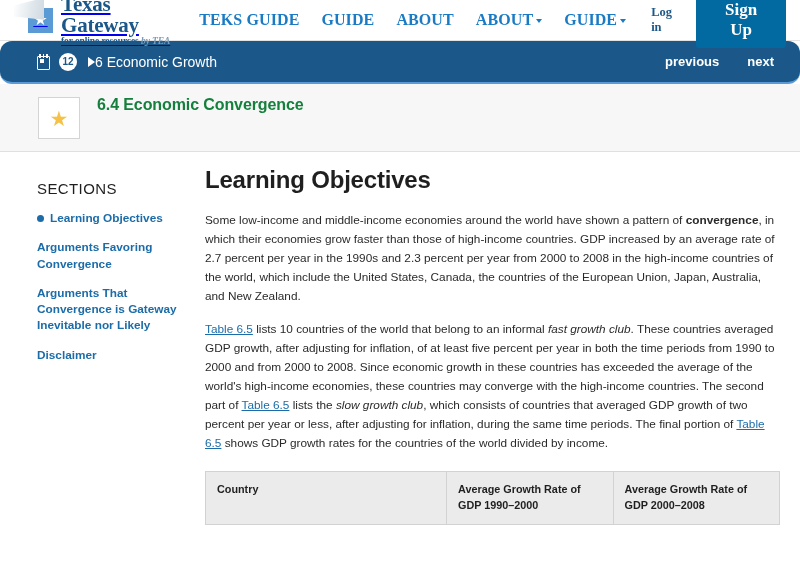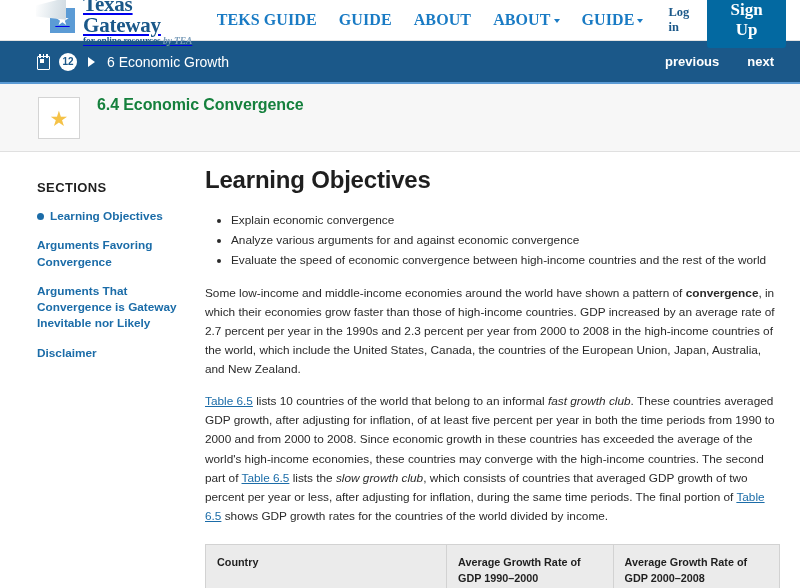--- a/index.html
+++ b/index.html
@@ -12,21 +12,20 @@
   }
 
   
   .top-header {
     position: relative;
     height: 41px;
     background: #ffffff;
     border-bottom: 1px solid #e3e3e3;
     display: flex;
     align-items: center;
-    padding-left: 22px;
   }
   .logo-wrap {
     display: flex;
     align-items: center;
     margin-left: 28px;
     position: relative;
   }
   .logo-ribbon {
     position: absolute;
     left: -14px;
@@ -106,20 +105,21 @@
   }
 
   
   .breadcrumb-bar {
     height: 43px;
     background: #1b5889;
     display: flex;
     align-items: center;
     padding: 0 26px 0 36px;
     border-bottom: 2px solid #5b9bd5;
+    border-radius: 12px;
   }
   .bc-book-icon { width: 14px; height: 16px; position: relative; flex: none; }
   .bc-book-icon .pg {
     position: absolute; left: 1px; top: 2px; right: 0; bottom: 0;
     border: 1.6px solid #ffffff; border-radius: 1px;
   }
   .bc-book-icon .pg:after {
     content: ""; position: absolute; left: 2px; top: 2px;
     width: 4px; height: 4px; background: #ffffff;
   }
@@ -138,21 +138,21 @@
   }
   .bc-arrow {
     margin-left: 11px;
     width: 0; height: 0;
     border-top: 5px solid transparent;
     border-bottom: 5px solid transparent;
     border-left: 7px solid #ffffff;
     flex: none;
   }
   .bc-title {
-    margin-left: 12px;
+    margin-left: 0;
     color: #ffffff;
     font-size: 14px;
   }
   .bc-actions { margin-left: auto; display: flex; align-items: center; gap: 28px; }
   .bc-action {
     color: #ffffff;
     font-size: 13px;
     font-weight: bold;
     text-decoration: none;
   }
@@ -184,22 +184,22 @@
   }
   .res-meta { display: flex; align-items: center; }
   .res-meta-item { font-size: 10.5px; color: #4a4a4a; }
   .res-meta-item b { color: #1f1f1f; }
   .res-meta-item.grade { margin-left: 120px; }
 
   
   .page-body { display: flex; padding-top: 14px; }
   .sidebar { width: 200px; flex: none; padding-left: 37px; padding-top: 14px; }
   .sidebar-heading {
-    font-size: 13px;
-    font-weight: bold;
+    font-size: 15px;
+    font-weight: normal;
     color: #1f1f1f;
     letter-spacing: 0.4px;
     margin-bottom: 13px;
   }
   .sidebar-item {
     font-size: 11.8px;
     font-weight: bold;
     color: #1b6ca8;
     text-decoration: none;
     display: block;
@@ -330,25 +330,20 @@
   <div class="sidebar">
     <div class="sidebar-heading">SECTIONS</div>
     <a class="sidebar-item active" href="#">Learning Objectives</a>
     <a class="sidebar-item" href="#">Arguments Favoring Convergence</a>
     <a class="sidebar-item" href="#">Arguments That Convergence is Gateway Inevitable nor Likely</a>
     <a class="sidebar-item" href="#">Disclaimer</a>
   </div>
 
   <div class="content">
     <h1>Learning Objectives</h1>
-    <ul>
-      <li>Explain economic convergence</li>
-      <li>Analyze various arguments for and against economic convergence</li>
-      <li>Evaluate the speed of economic convergence between high-income countries and the rest of the world</li>
-    </ul>
 
     <p><span>Some low-income and middle-income economies around the world have shown a pattern of </span><strong>convergence</strong><span>, in which their economies grow faster than those of high-income countries. GDP increased by an average rate of 2.7 percent per year in the 1990s and 2.3 percent per year from 2000 to 2008 in the high-income countries of the world, which include the United States, Canada, the countries of the European Union, Japan, Australia, and New Zealand.</span></p>
 
     <p><a class="tbl-link" href="#">Table 6.5</a><span> lists 10 countries of the world that belong to an informal </span><em>fast growth club</em><span>. These countries averaged GDP growth, after adjusting for inflation, of at least five percent per year in both the time periods from 1990 to 2000 and from 2000 to 2008. Since economic growth in these countries has exceeded the average of the world's high-income economies, these countries may converge with the high-income countries. The second part of </span><a class="tbl-link" href="#">Table 6.5</a><span> lists the </span><em>slow growth club</em><span>, which consists of countries that averaged GDP growth of two percent per year or less, after adjusting for inflation, during the same time periods. The final portion of </span><a class="tbl-link" href="#">Table 6.5</a><span> shows GDP growth rates for the countries of the world divided by income.</span></p>
 
     <table class="data-table">
       <thead>
         <tr>
           <th class="col-country">Country</th>
           <th>Average Growth Rate of GDP 1990–2000</th>

